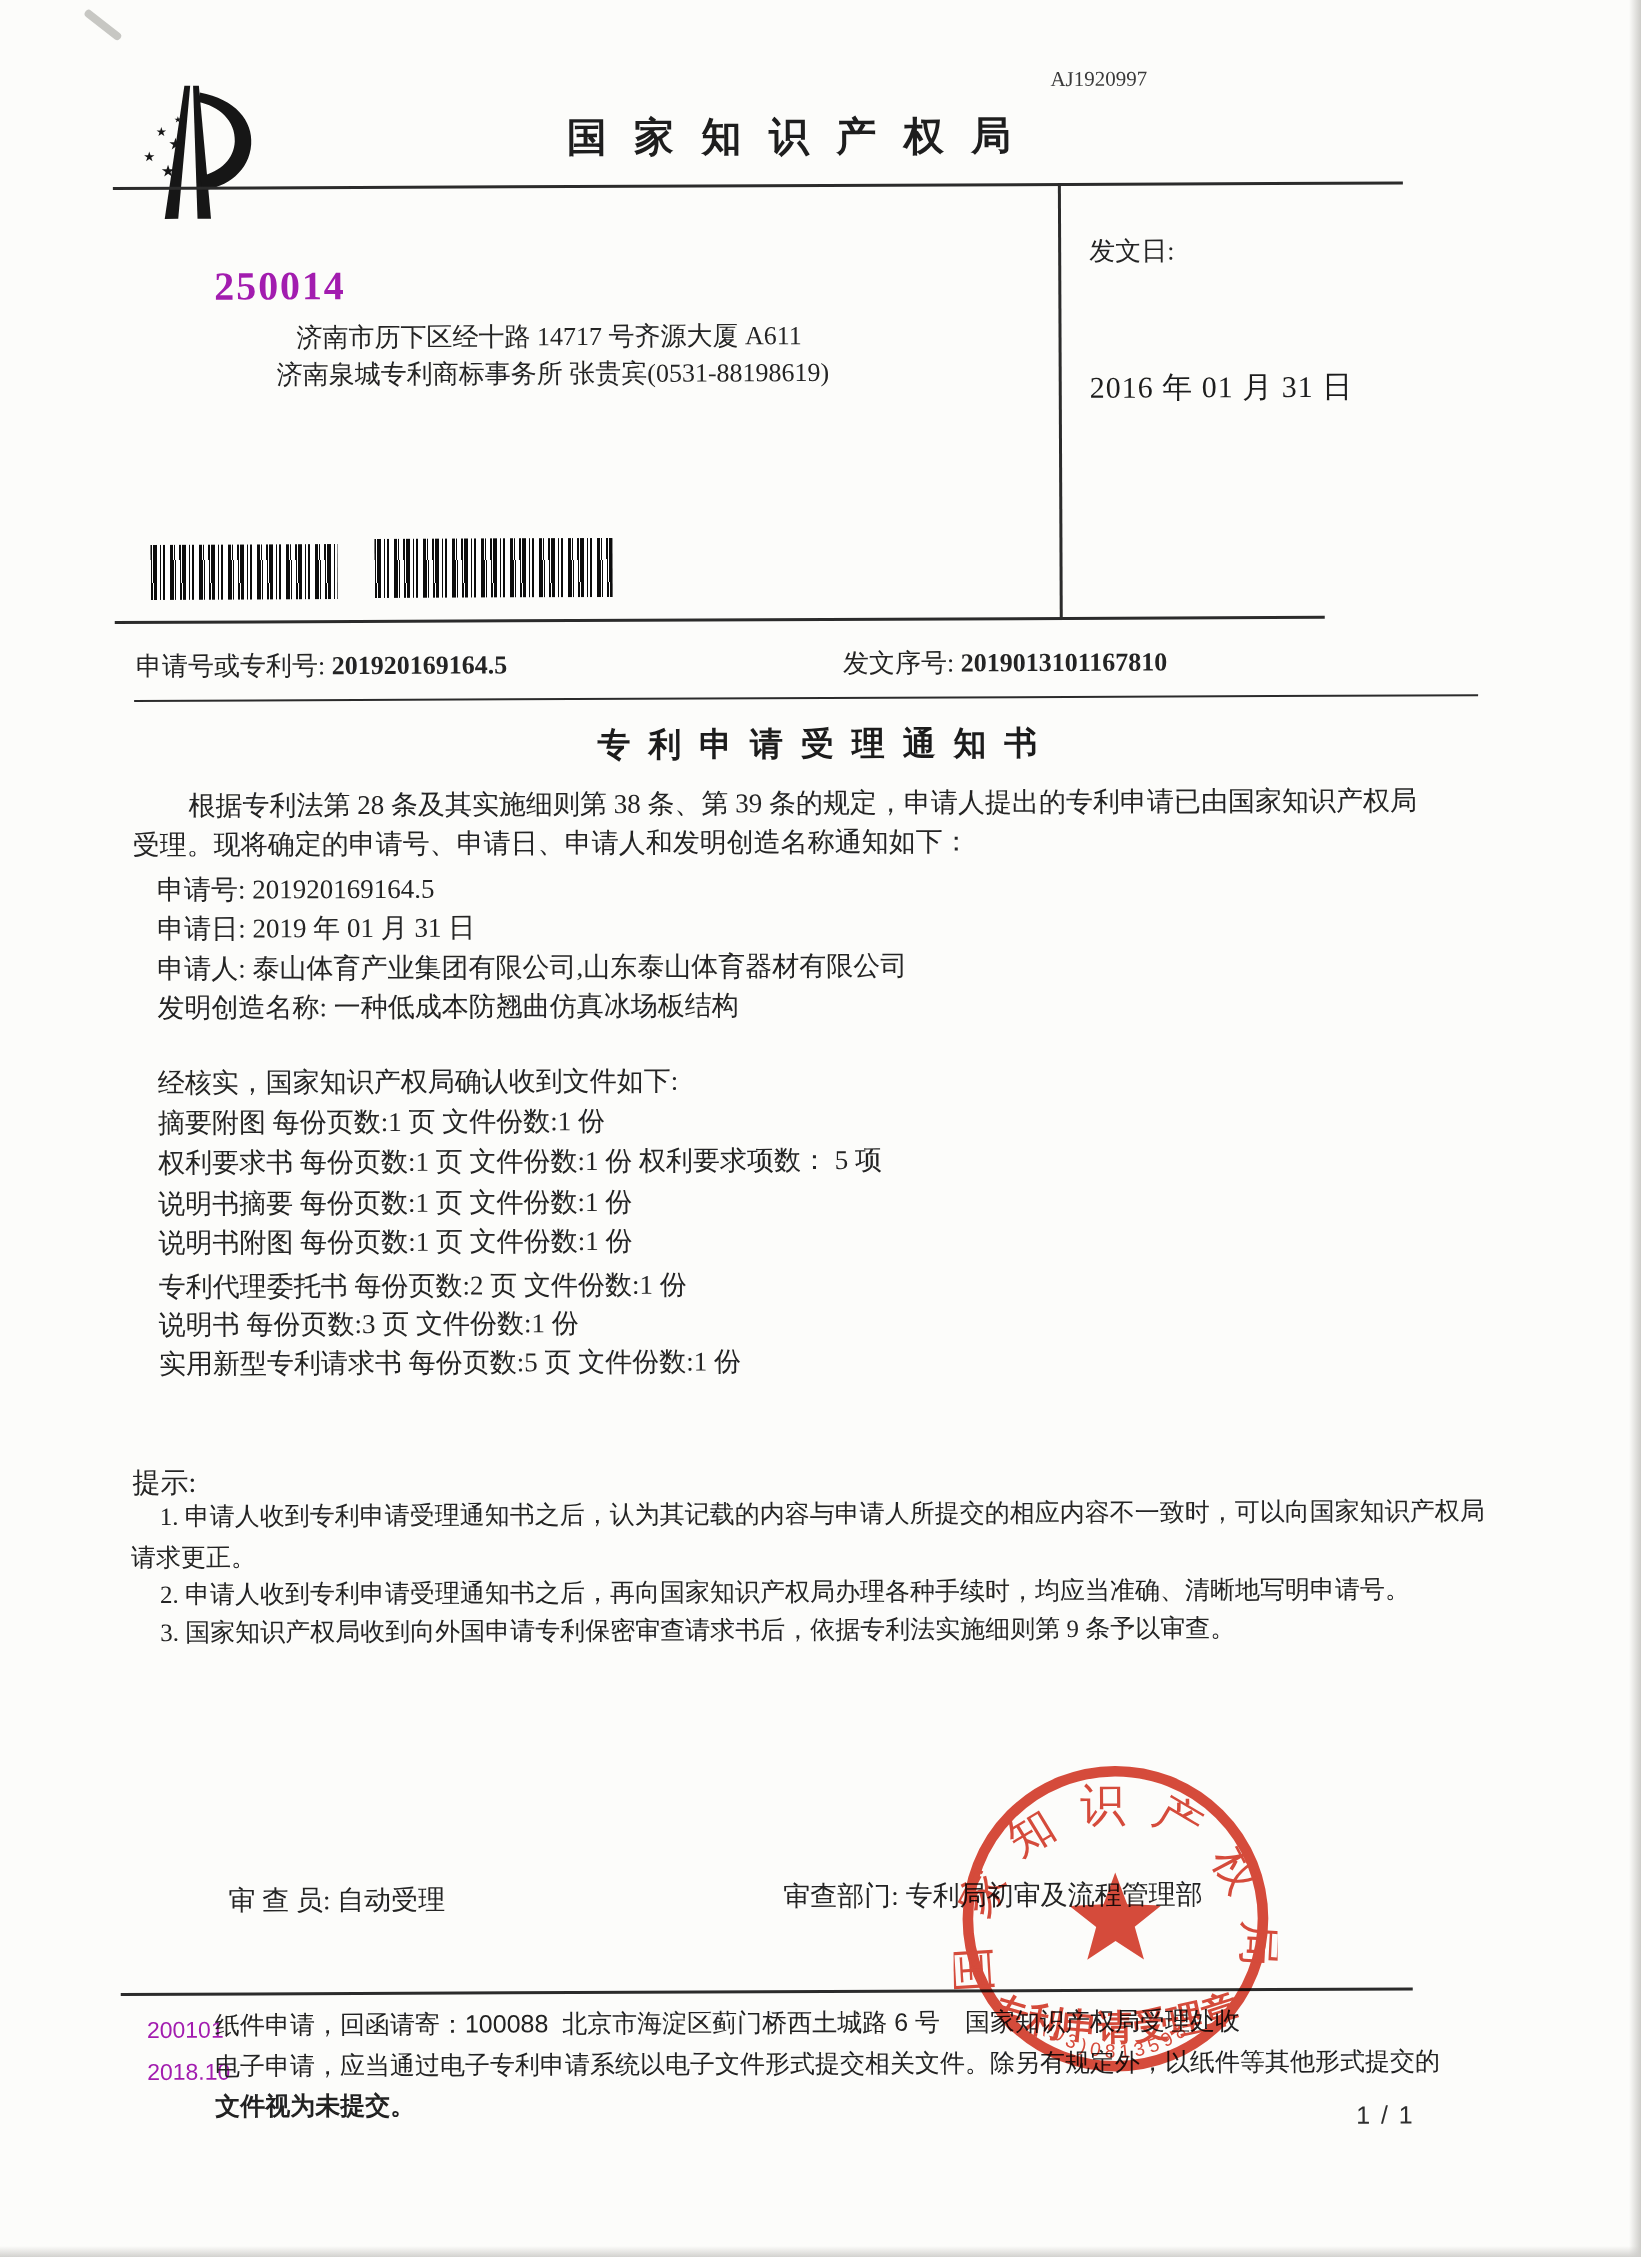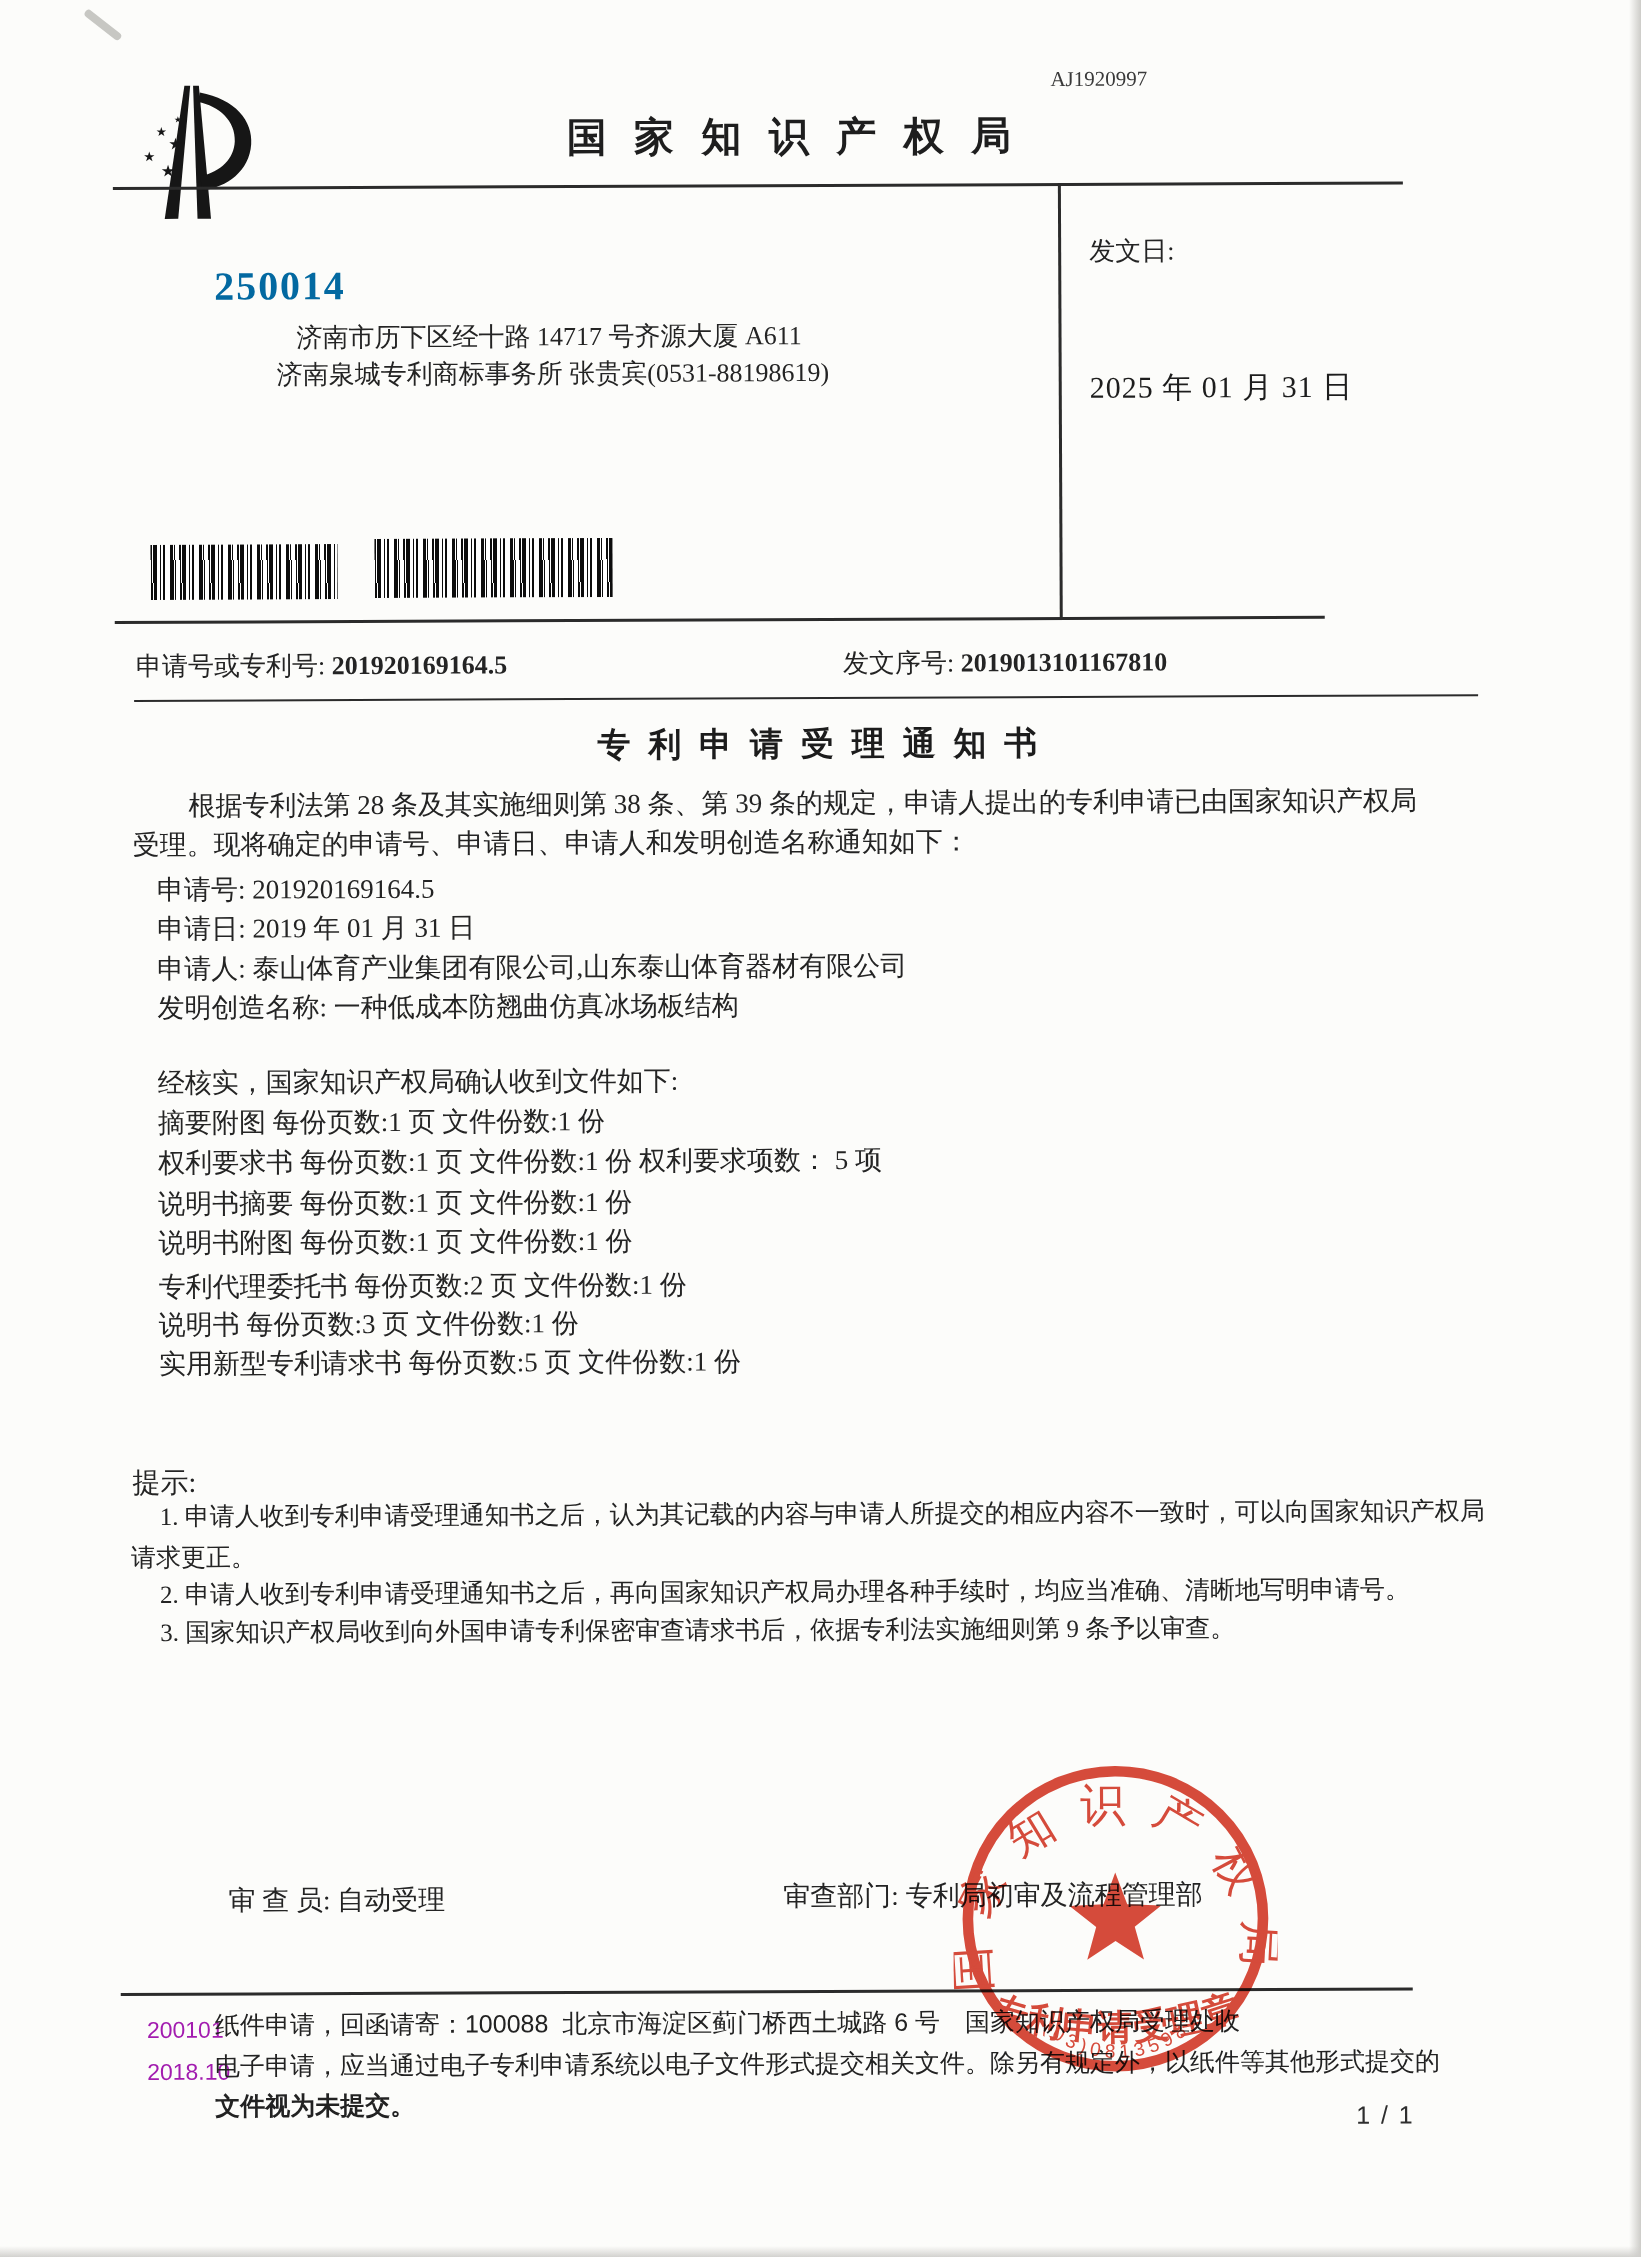--- a/index.html
+++ b/index.html
@@ -51,26 +51,26 @@
       <text x="14" y="84" font-size="14" fill="#161616">★</text>
       <text x="32" y="100" font-size="17" fill="#161616">★</text>
     </svg>
 
     <div class="t" style="left:570px;top:114px;font-size:40px;font-weight:600;letter-spacing:8.7px;color:#1e1e1e;">国 家 知 识 产 权 局</div>
 
     <div class="rule" style="left:116px;top:184px;width:1290px;height:2.9px;"></div>
     <div class="rule" style="left:1061px;top:184px;width:2.9px;height:436px;"></div>
     <div class="rule" style="left:116px;top:618px;width:1210px;height:2.9px;"></div>
 
-    <div class="t b" style="left:217px;top:261px;font-size:40px;letter-spacing:1.9px;color:#0369a1;">250014</div>
+    <div class="t b" style="left:217px;top:261px;font-size:40px;letter-spacing:1.9px;color:#a21caf;">250014</div>
     <div class="t" style="left:299px;top:321px;font-size:26px;">济南市历下区经十路 14717 号齐源大厦 A611</div>
     <div class="t" style="left:279px;top:358px;font-size:26px;">济南泉城专利商标事务所 张贵宾(0531-88198619)</div>
 
     <div class="t" style="left:1092px;top:238px;font-size:26px;">发文日:</div>
-    <div class="t" style="left:1092px;top:372px;font-size:30px;letter-spacing:1px;color:#1d1d1d;">2025 年 01 月 31 日</div>
+    <div class="t" style="left:1092px;top:372px;font-size:30px;letter-spacing:1px;color:#1d1d1d;">2016 年 01 月 31 日</div>
 
     <div class="barcode" style="left:152px;top:542px;width:187px;height:55px;"></div>
     <div class="barcode" style="left:376px;top:537px;width:238px;height:59px;"></div>
 
     <div class="t" style="left:137px;top:649px;font-size:26px;"><span>申请号或专利号: </span><span class="b">201920169164.5</span></div>
     <div class="t" style="left:844px;top:649px;font-size:26px;"><span>发文序号: </span><span class="b">2019013101167810</span></div>
 
     <div class="rule" style="left:135px;top:697px;width:1344px;height:1.9px;"></div>
 
     <div class="t b" style="left:0;top:726px;width:1641px;text-align:center;font-size:33px;letter-spacing:4.8px;color:#1c1c1c;white-space:pre;">专 利 申 请 受 理 通 知 书</div>

